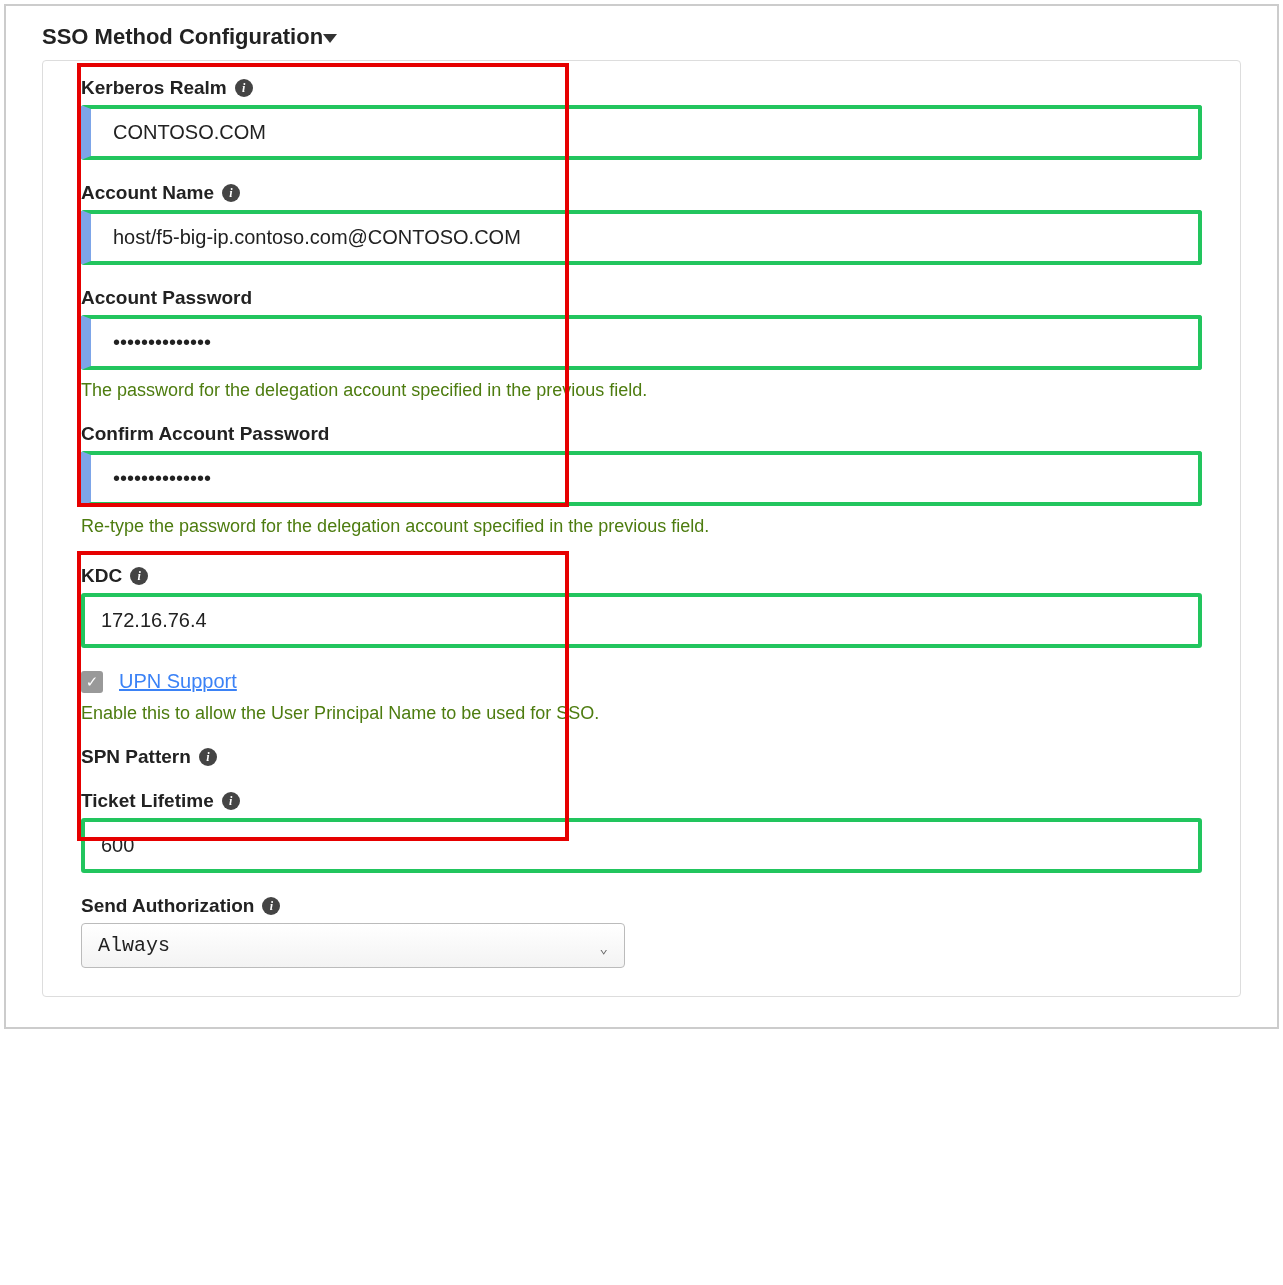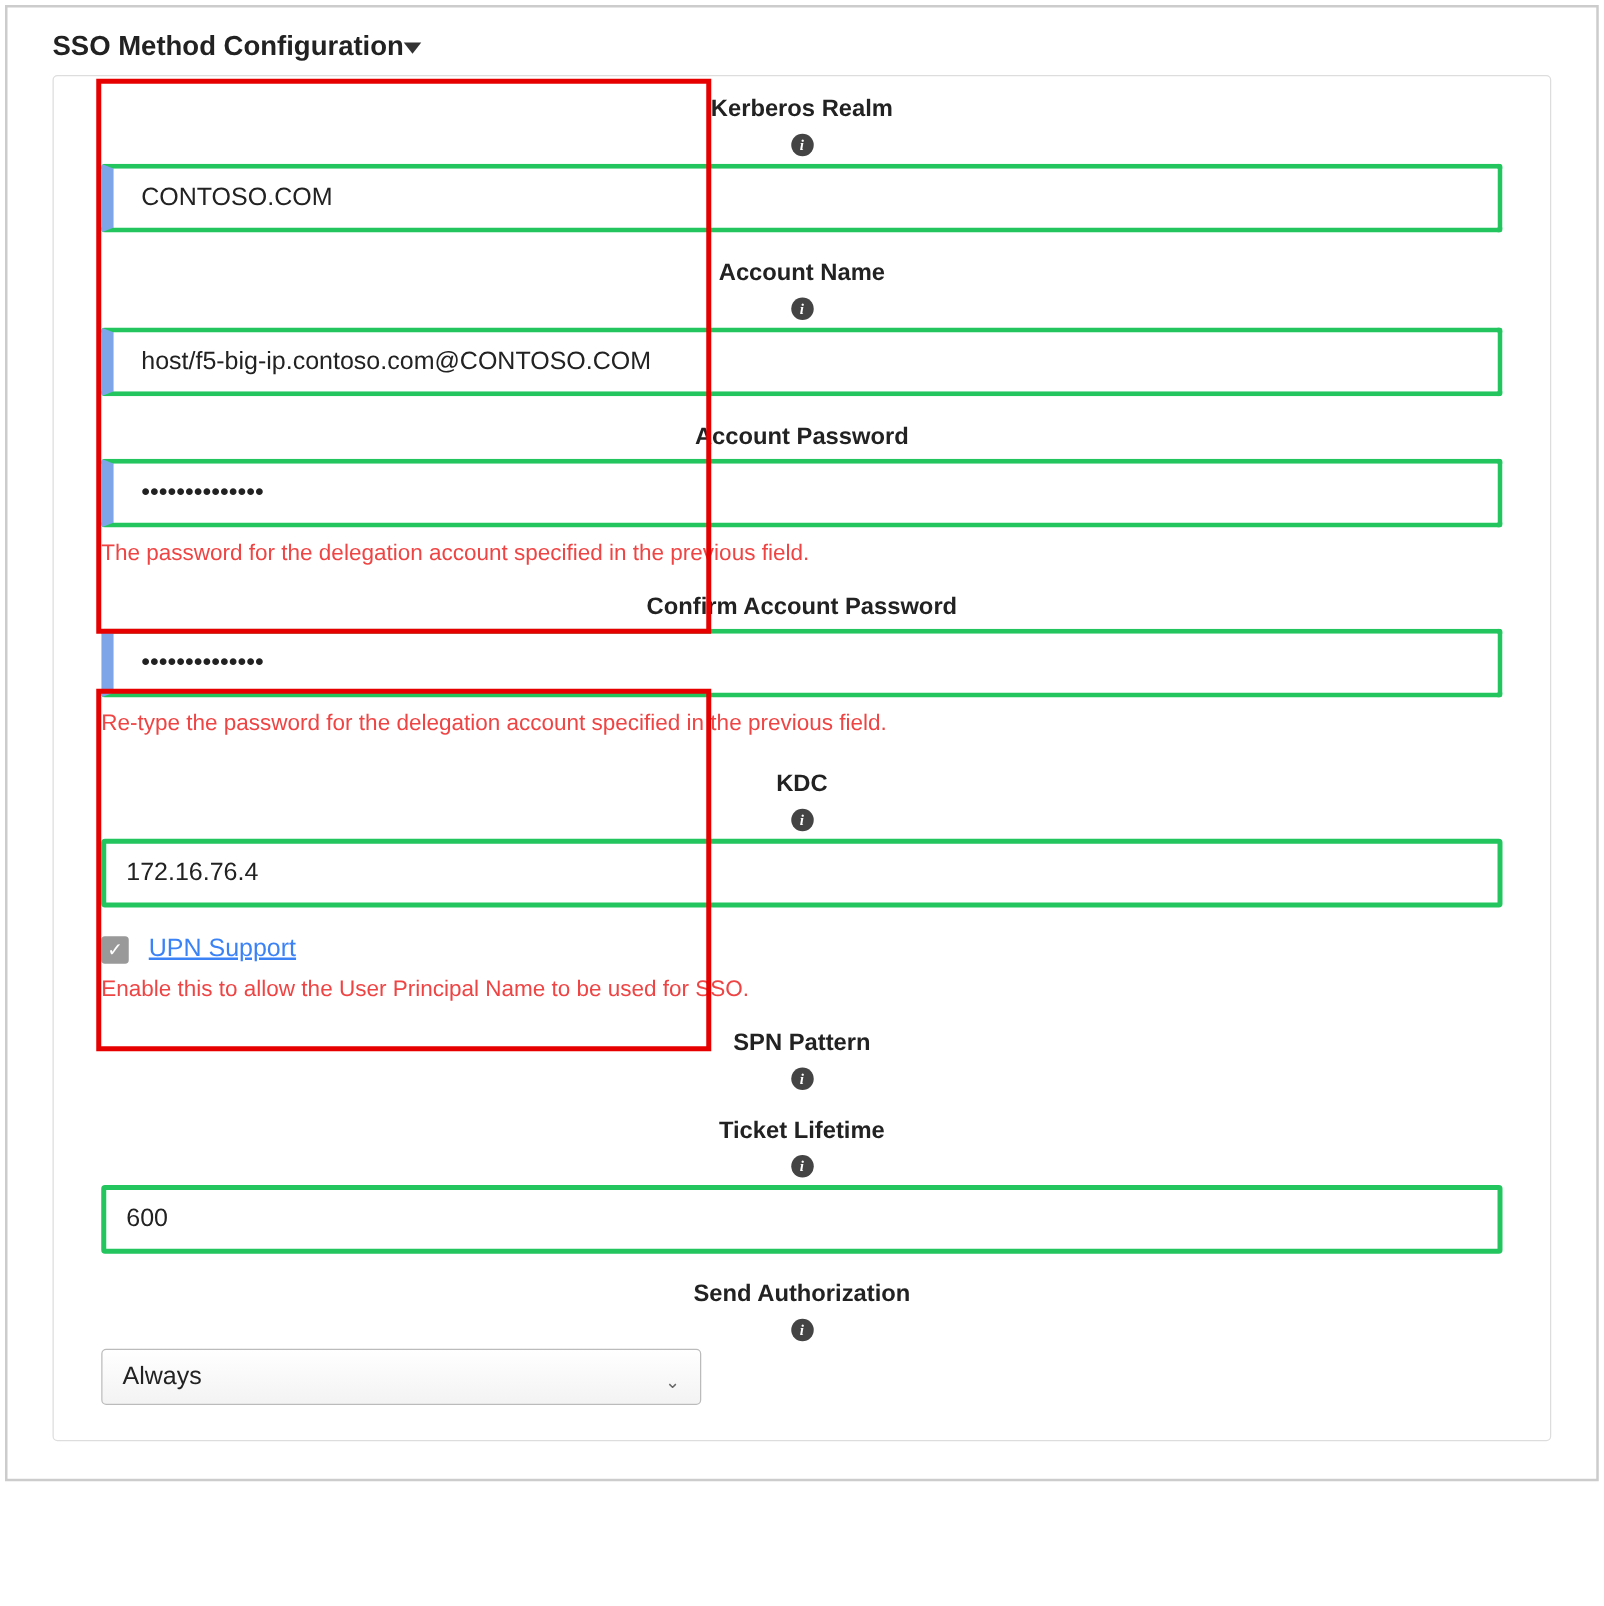--- a/index.html
+++ b/index.html
@@ -36,21 +36,20 @@
   }
   .field-group { margin-top: 6px; margin-bottom: 22px; }
   .field-label {
     font-size: 19px;
     font-weight: 700;
     color: #222;
     display: flex;
     align-items: center;
     gap: 8px;
     margin-bottom: 6px;
-    flex-direction: column;
   }
   .info-icon {
     width: 18px; height: 18px;
     border-radius: 50%;
     background: #444;
     color: #fff;
     font-size: 12px;
     font-weight: 700;
     font-style: italic;
     font-family: Georgia, serif;
@@ -68,21 +67,21 @@
     color: #222;
     background: #fff;
     position: relative;
   }
   .input-with-accent {
     border-left: 10px solid #7da5e8;
     padding-left: 22px;
   }
   .help-text {
     font-size: 18px;
-    color: #ef4444;
+    color: #4d7c0f;
     margin-top: 10px;
   }
   .checkbox-row {
     display: flex;
     align-items: center;
     gap: 16px;
     margin-top: 8px;
     margin-bottom: 10px;
   }
   .checkbox-box {
@@ -94,31 +93,32 @@
     justify-content: center;
     color: #fff;
     font-size: 15px;
   }
   .checkbox-label {
     font-size: 20px;
     color: #3b82f6;
     text-decoration: underline;
   }
   .select-box {
-    width: 480px;
+    width: 544px;
     border: 1px solid #bbb;
     border-radius: 4px;
     background: linear-gradient(#fff, #f3f3f3);
     padding: 10px 16px;
     font-size: 20px;
     color: #222;
     display: flex;
     align-items: flex-end;
     justify-content: space-between;
     cursor: pointer;
+    font-family: Liberation Mono, monospace;
   }
   .select-chevron {
     color: #666;
     font-size: 14px;
   }
   .highlight-box {
     position: absolute;
     border: 4px solid #e60000;
     pointer-events: none;
     z-index: 5;

